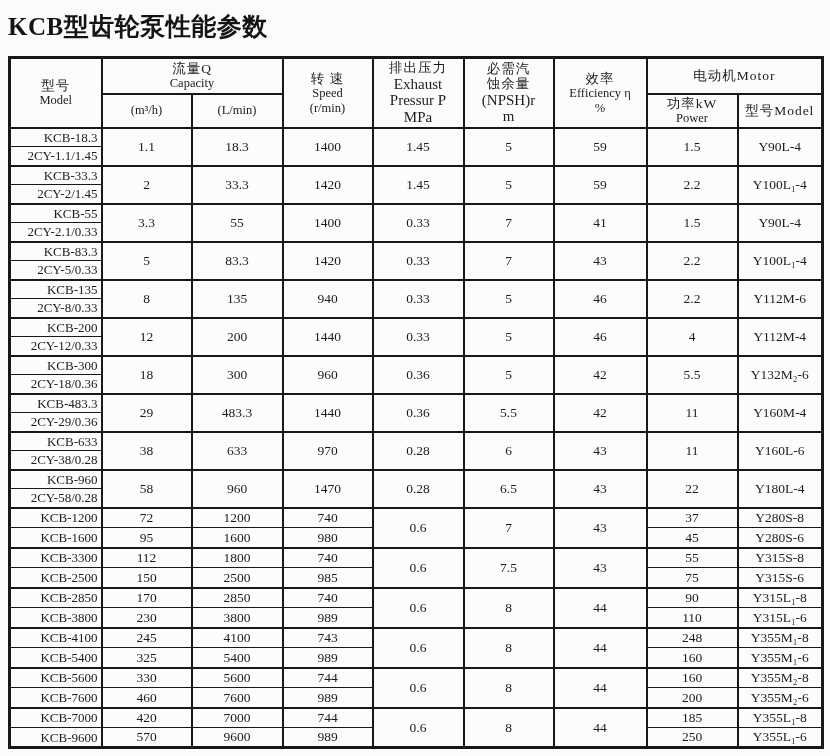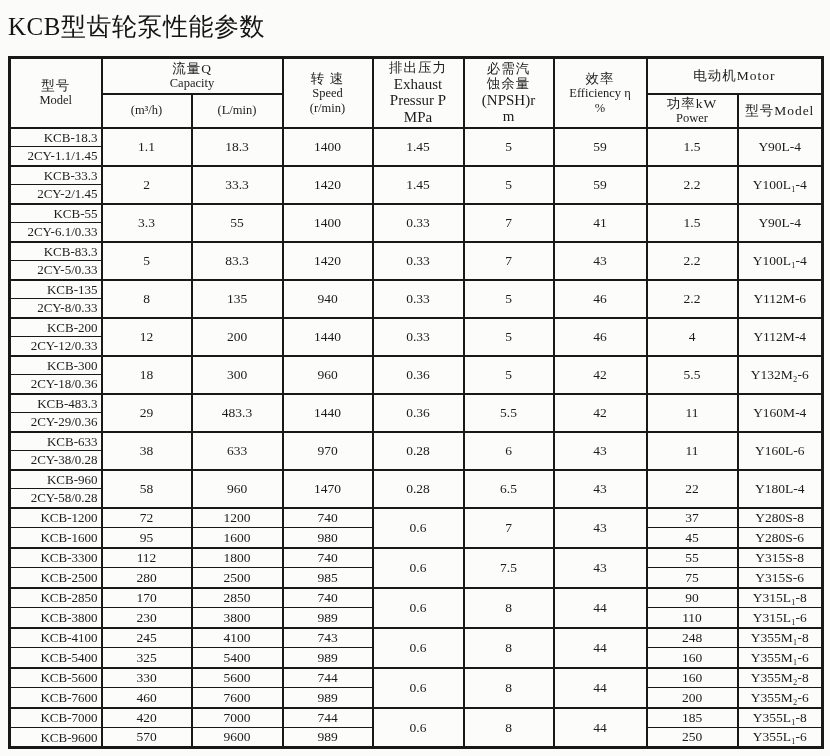--- a/index.html
+++ b/index.html
@@ -6,21 +6,21 @@
     margin: 0; padding: 0;
     width: 830px; height: 756px;
     background: #fbfbf9;
     font-family: "Liberation Serif", "DejaVu Serif", serif;
     color: #1c1c1c;
     overflow: hidden;
   }
   .page { padding: 6px 0 0 8px; }
   .doc-title {
     font-size: 25px;
-    font-weight: normal;
+    font-weight: bold;
     margin: 4px 0 13px 0;
     letter-spacing: 0.5px;
     color: #141414;
   }
   table.spec {
     border-collapse: collapse;
     table-layout: fixed;
     width: 813px;
     border: 3px solid #181818;
     background: #fcfcfb;
@@ -152,21 +152,21 @@
           <td rowspan="2">3.3</td>
           <td rowspan="2">55</td>
           <td rowspan="2">1400</td>
           <td rowspan="2">0.33</td>
           <td rowspan="2">7</td>
           <td rowspan="2">41</td>
           <td rowspan="2">1.5</td>
           <td rowspan="2">Y90L-4</td>
         </tr>
         <tr class="secA">
-          <td class="left">2CY-6.1/0.33</td>
+          <td class="left">2CY-2.1/0.33</td>
         </tr>
         <tr class="thick secA">
           <td class="left">KCB-83.3</td>
           <td rowspan="2">5</td>
           <td rowspan="2">83.3</td>
           <td rowspan="2">1420</td>
           <td rowspan="2">0.33</td>
           <td rowspan="2">7</td>
           <td rowspan="2">43</td>
           <td rowspan="2">2.2</td>
@@ -284,21 +284,21 @@
           <td>1800</td>
           <td>740</td>
           <td rowspan="2">0.6</td>
           <td rowspan="2">7.5</td>
           <td rowspan="2">43</td>
           <td>55</td>
           <td>Y315S-8</td>
         </tr>
         <tr class="secB">
           <td class="left">KCB-2500</td>
-          <td>280</td>
+          <td>150</td>
           <td>2500</td>
           <td>985</td>
           <td>75</td>
           <td>Y315S-6</td>
         </tr>
         <tr class="secB thick">
           <td class="left">KCB-2850</td>
           <td>170</td>
           <td>2850</td>
           <td>740</td>

